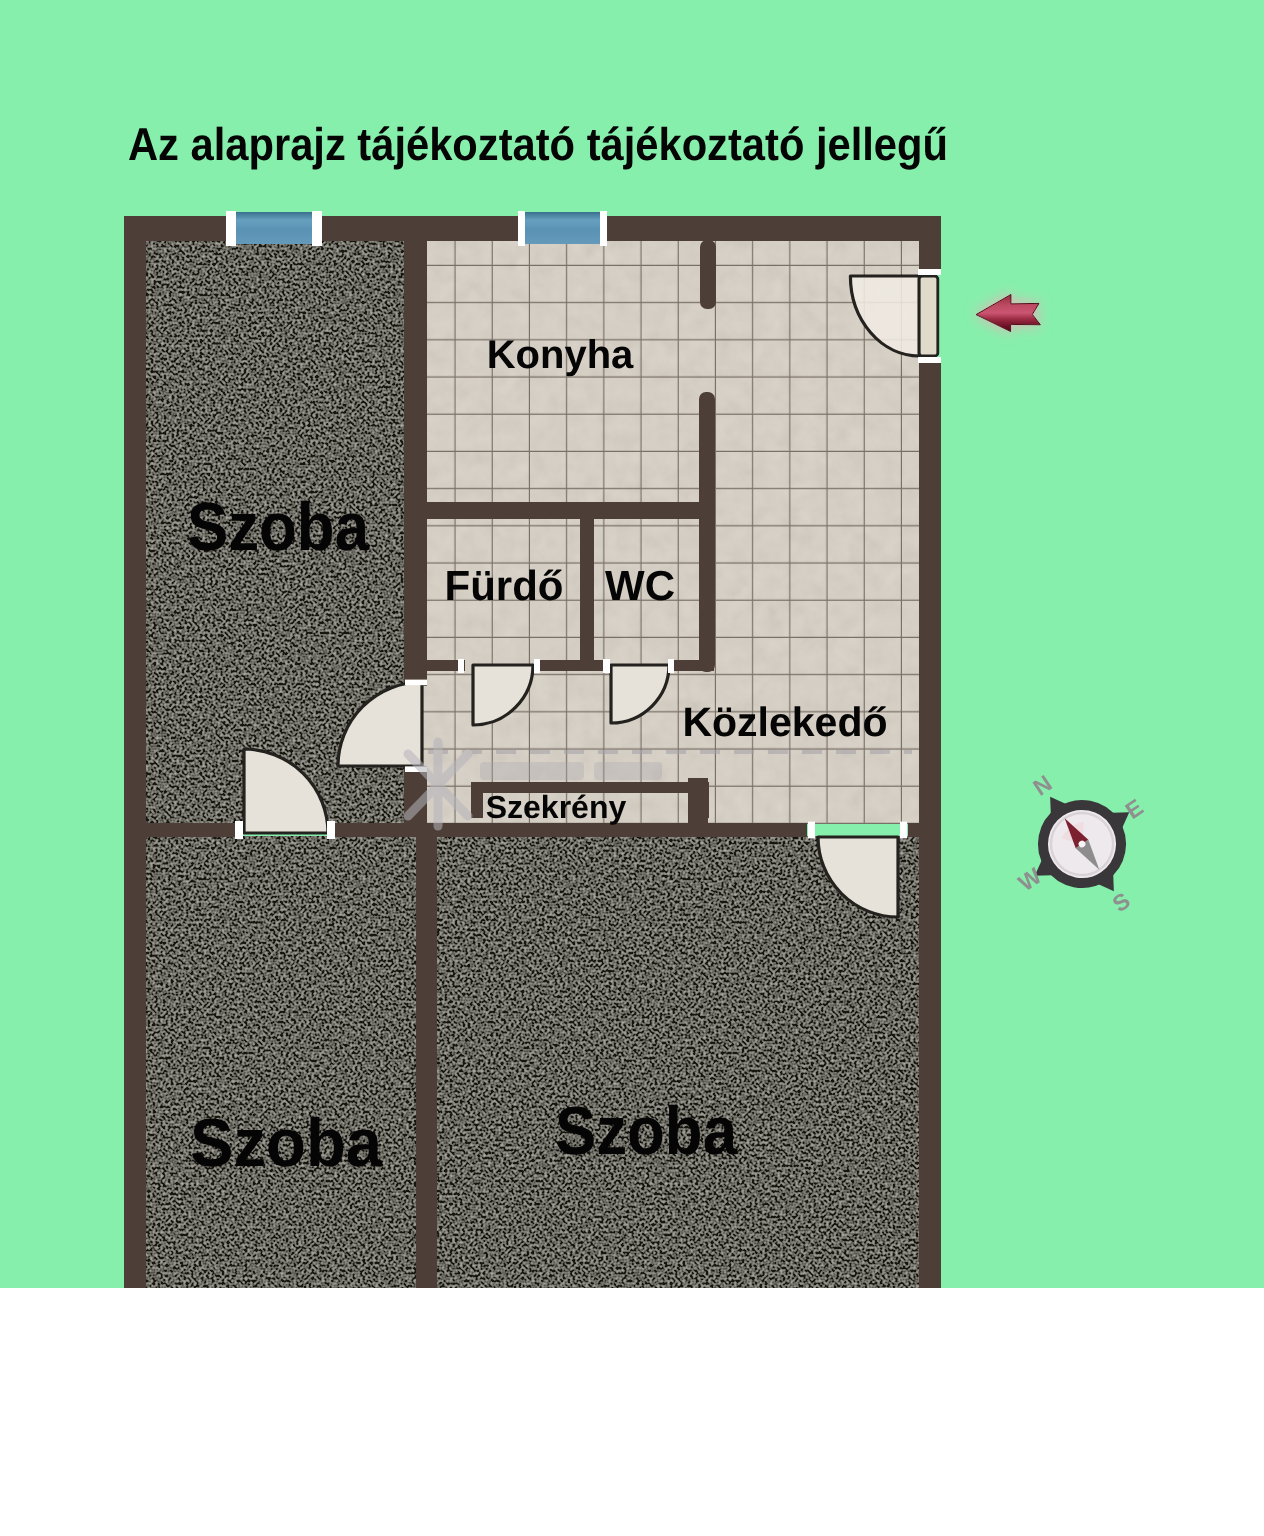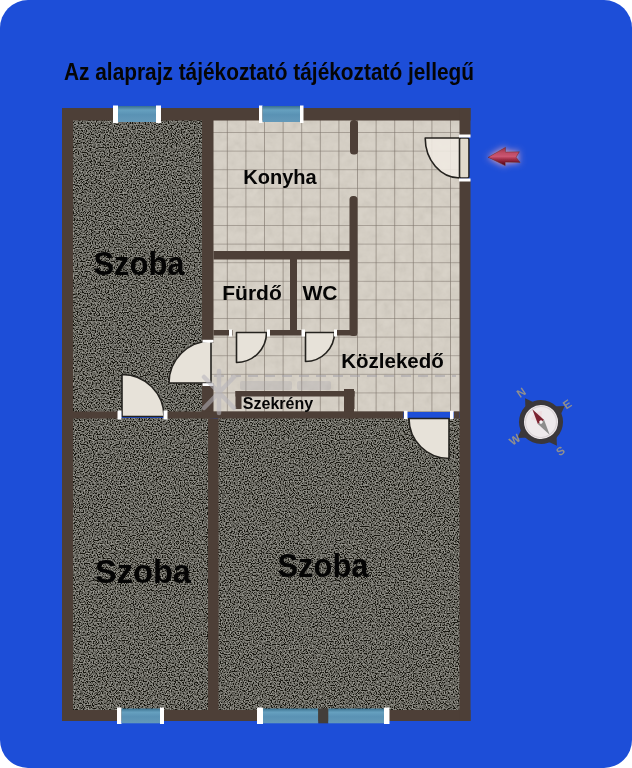--- a/index.html
+++ b/index.html
@@ -1,17 +1,17 @@
 <!DOCTYPE html>
 <html><head>
 <meta charset="utf-8">
 <style>
   html,body{margin:0;padding:0;background:#fff;}
-  #page{position:relative;width:632px;height:768px;background:#1d4ed8;overflow:hidden;
-        font-family:"Liberation Sans", sans-serif;border-radius:28px;}
+  #page{position:relative;width:632px;height:644px;background:#86efac;overflow:hidden;
+        font-family:"Liberation Sans", sans-serif;}
   svg{display:block;}
 </style>
 </head>
 <body>
 <div id="page">
 <svg width="632" height="768" viewBox="0 0 632 768">
 <defs>
   <filter id="grain" x="0%" y="0%" width="100%" height="100%">
     <feTurbulence type="fractalNoise" baseFrequency="0.78" numOctaves="1" seed="7" stitchTiles="stitch" result="t"></feTurbulence>
     <feColorMatrix in="t" type="matrix" values="1 0 0 0 0  1 0 0 0 0  1 0 0 0 0  0 0 0 0 1" result="g"></feColorMatrix>

